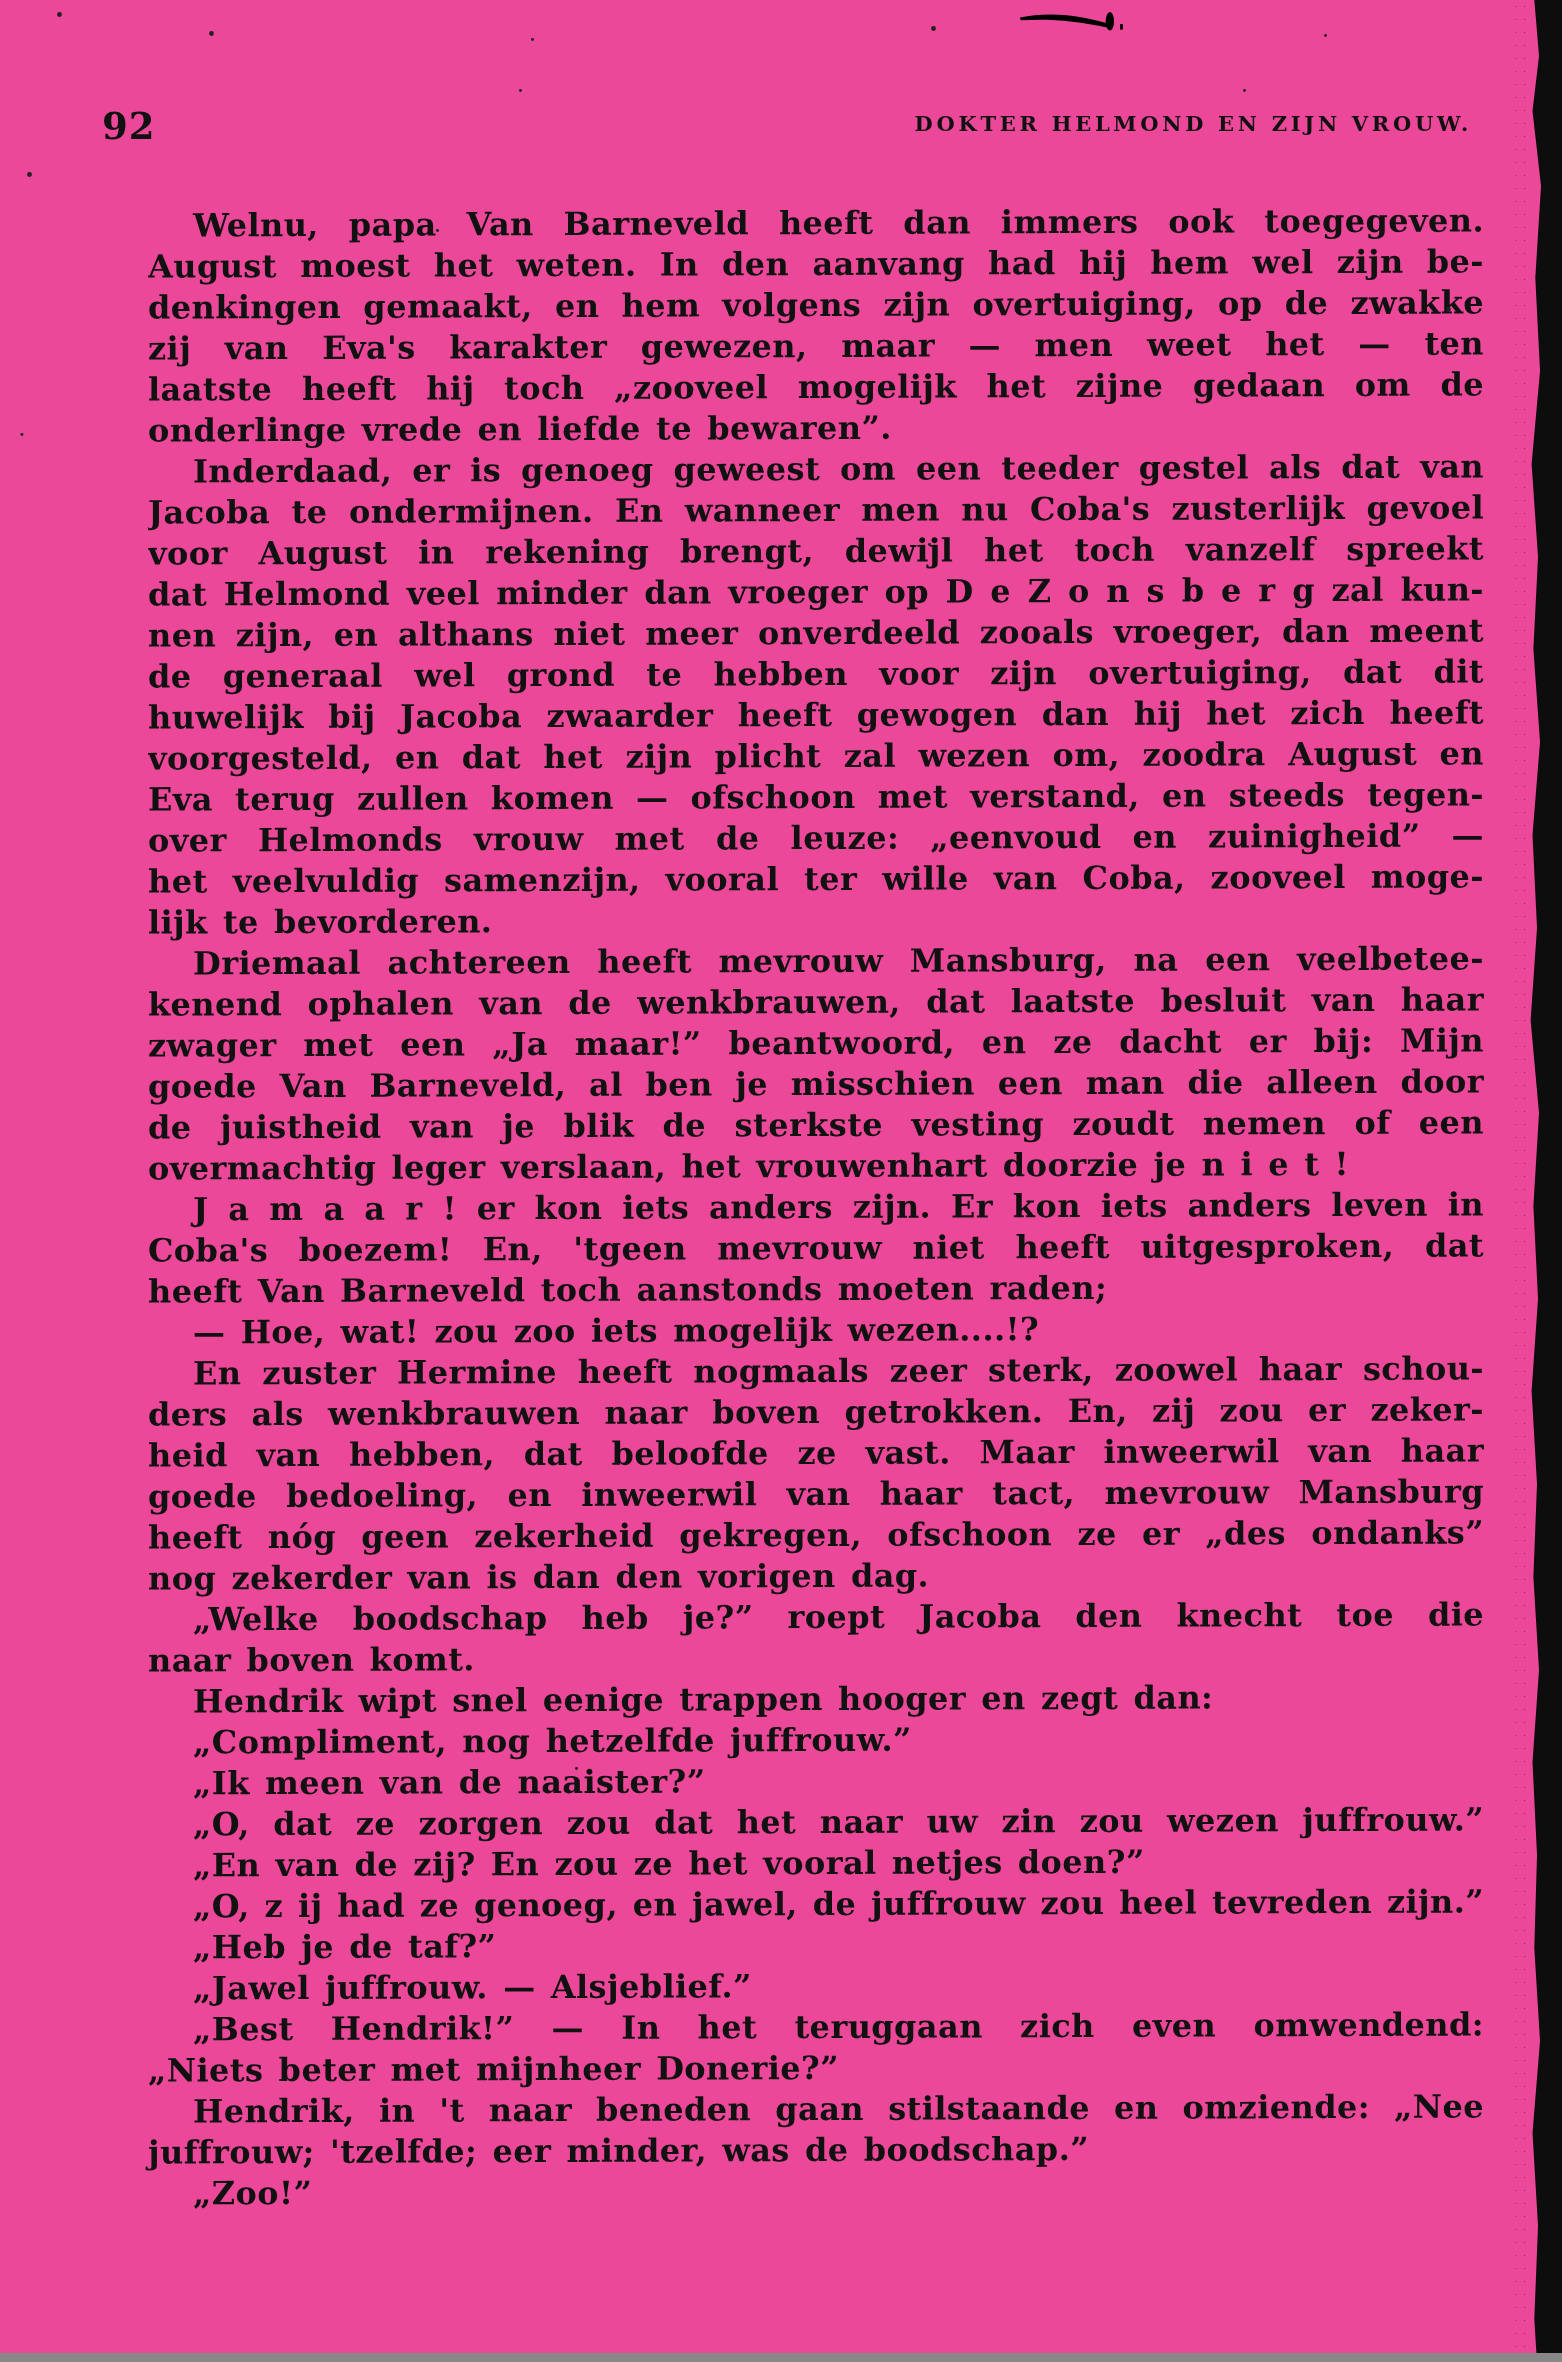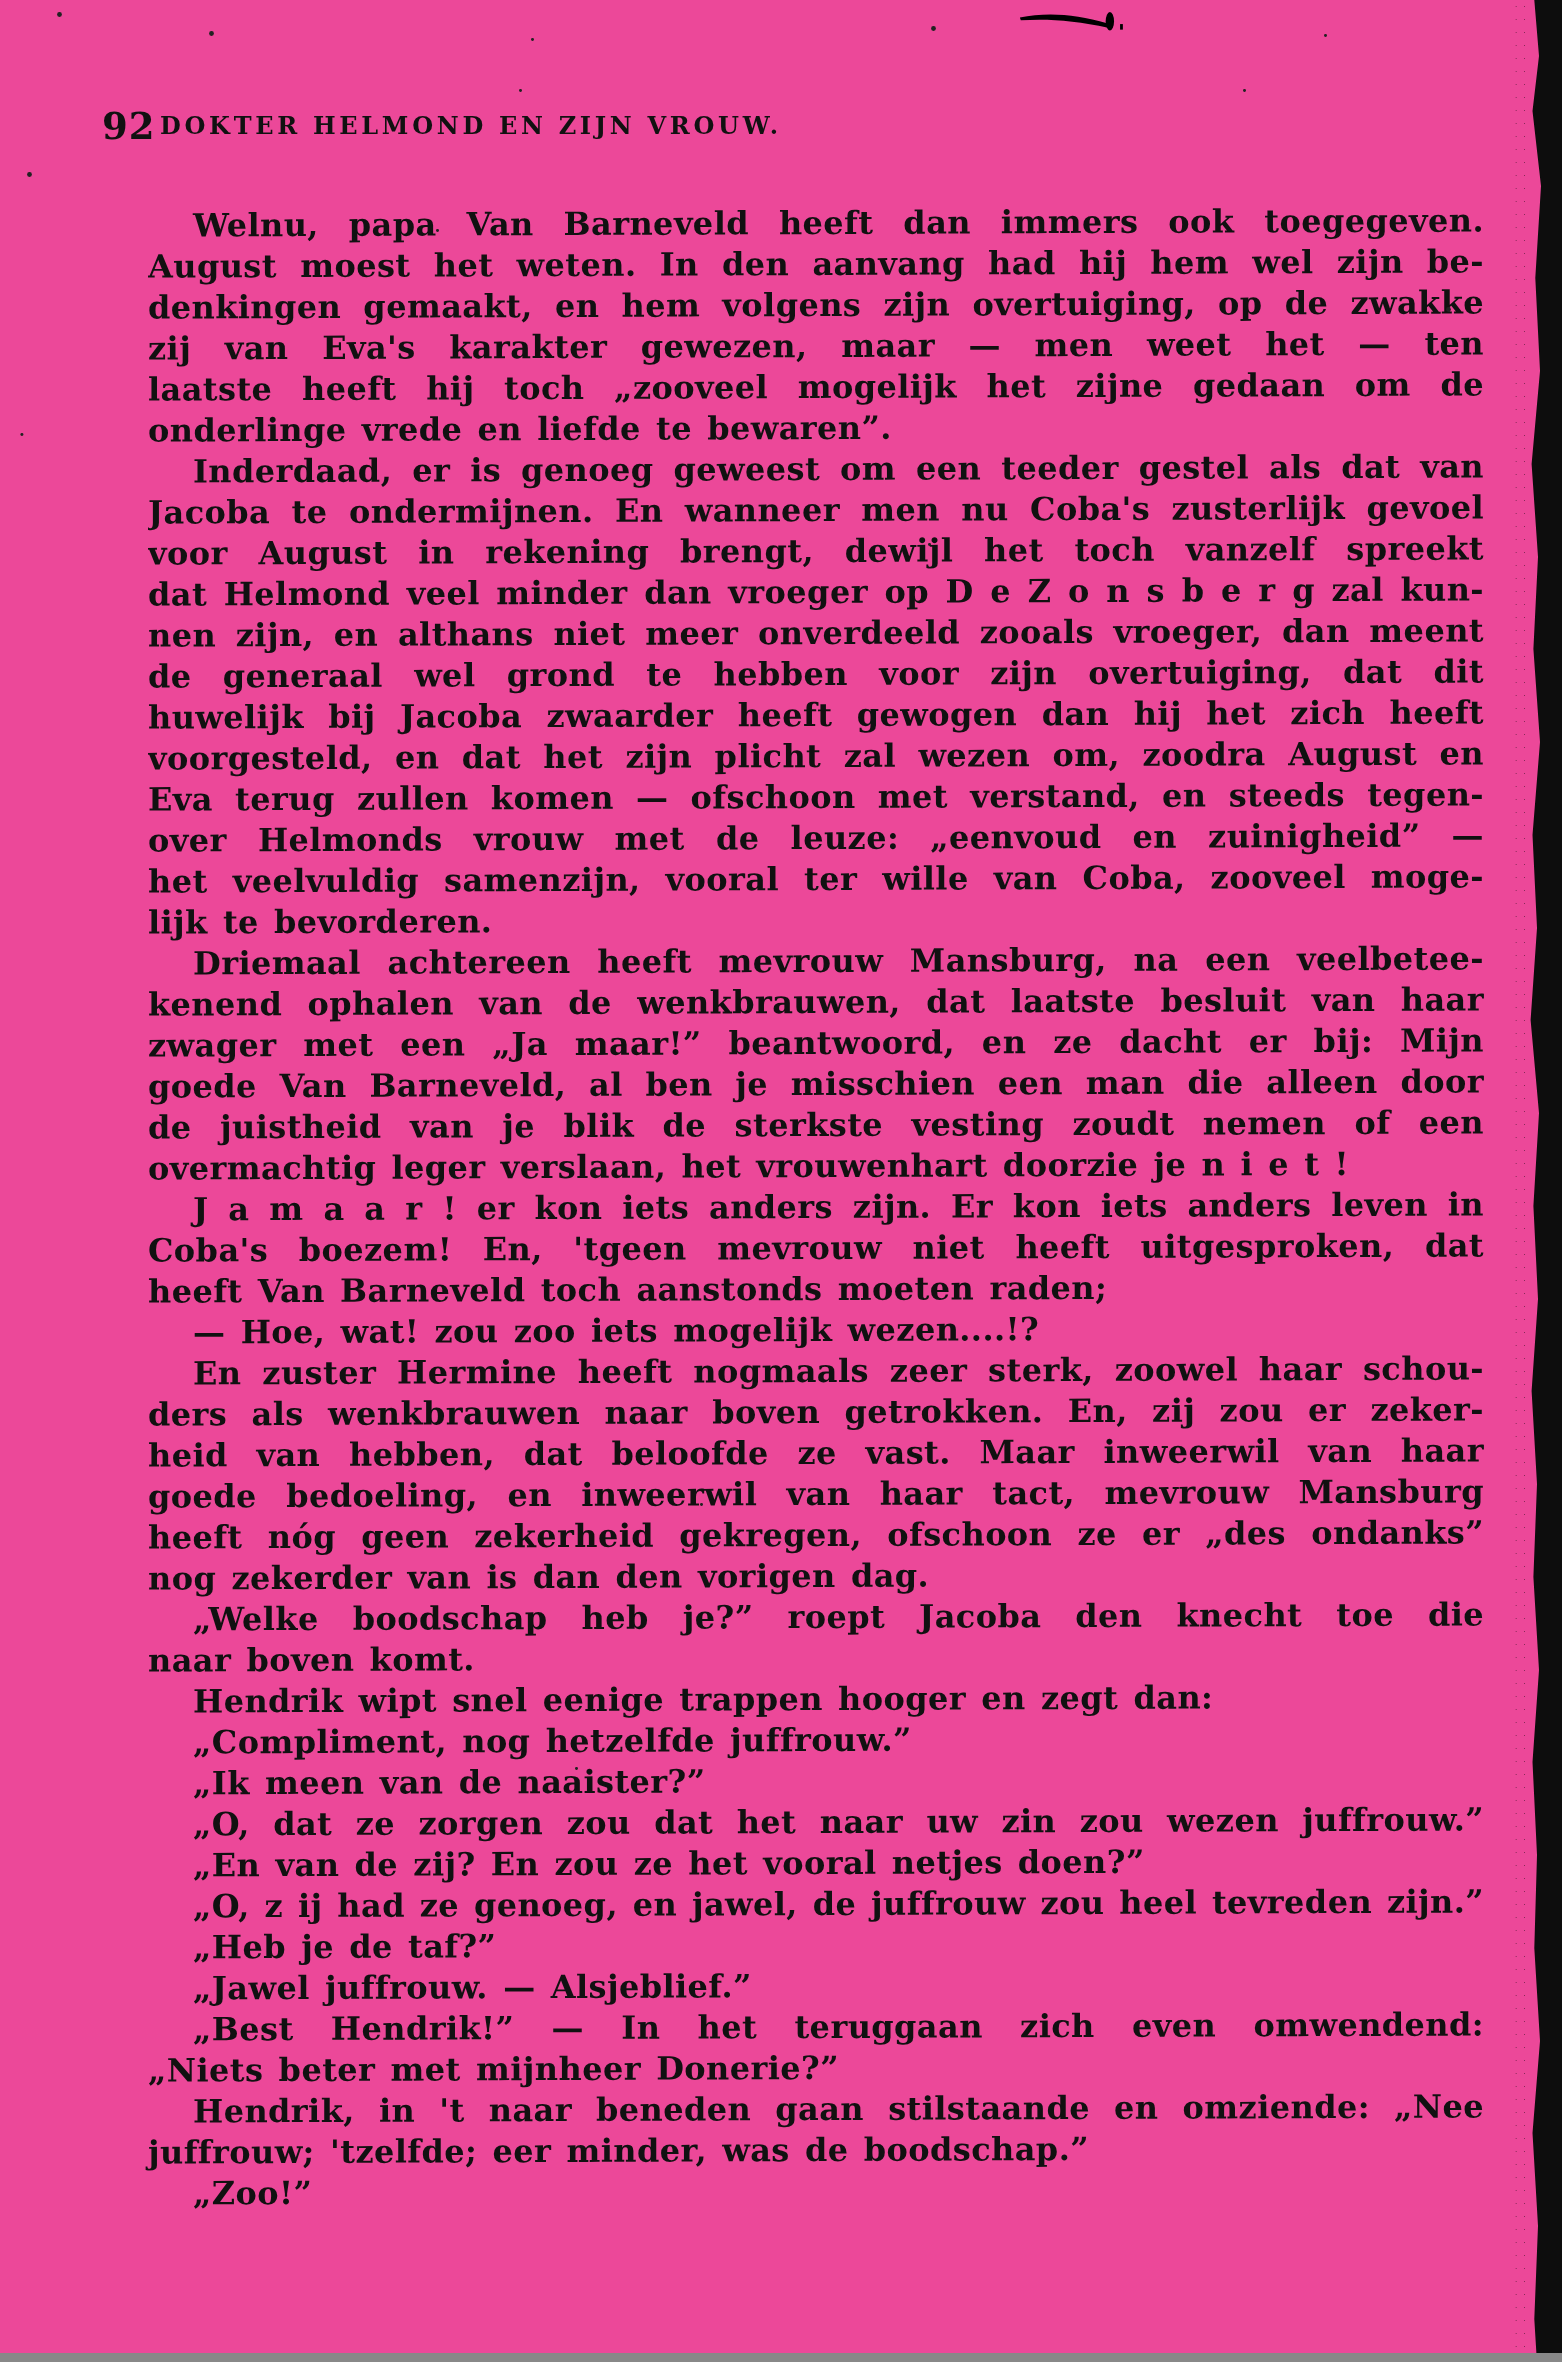--- a/index.html
+++ b/index.html
@@ -10,23 +10,23 @@
     overflow:hidden;
     font-family:"DejaVu Serif","Liberation Serif",serif;
     color:#111111;
   }
   
   .page-number{
     position:absolute;left:102px;top:104px;
     font-size:37px;font-weight:bold;letter-spacing:0.9px;
   }
   .running-title{
-    position:absolute;left:160px;top:111px;width:1336px;
-    text-align:left;
-    font-size:24px;font-weight:bold;letter-spacing:3.7px;
+    position:absolute;left:136px;top:111px;width:1336px;
+    text-align:right;
+    font-size:21px;font-weight:bold;letter-spacing:3.7px;
     white-space:nowrap;
   }
   
   .body-text{
     position:absolute;left:148px;top:203px;width:1336px;
     font-size:32px;font-weight:bold;
     letter-spacing:0.4px;
     transform:skewY(-0.22deg);
   }
   .line{

